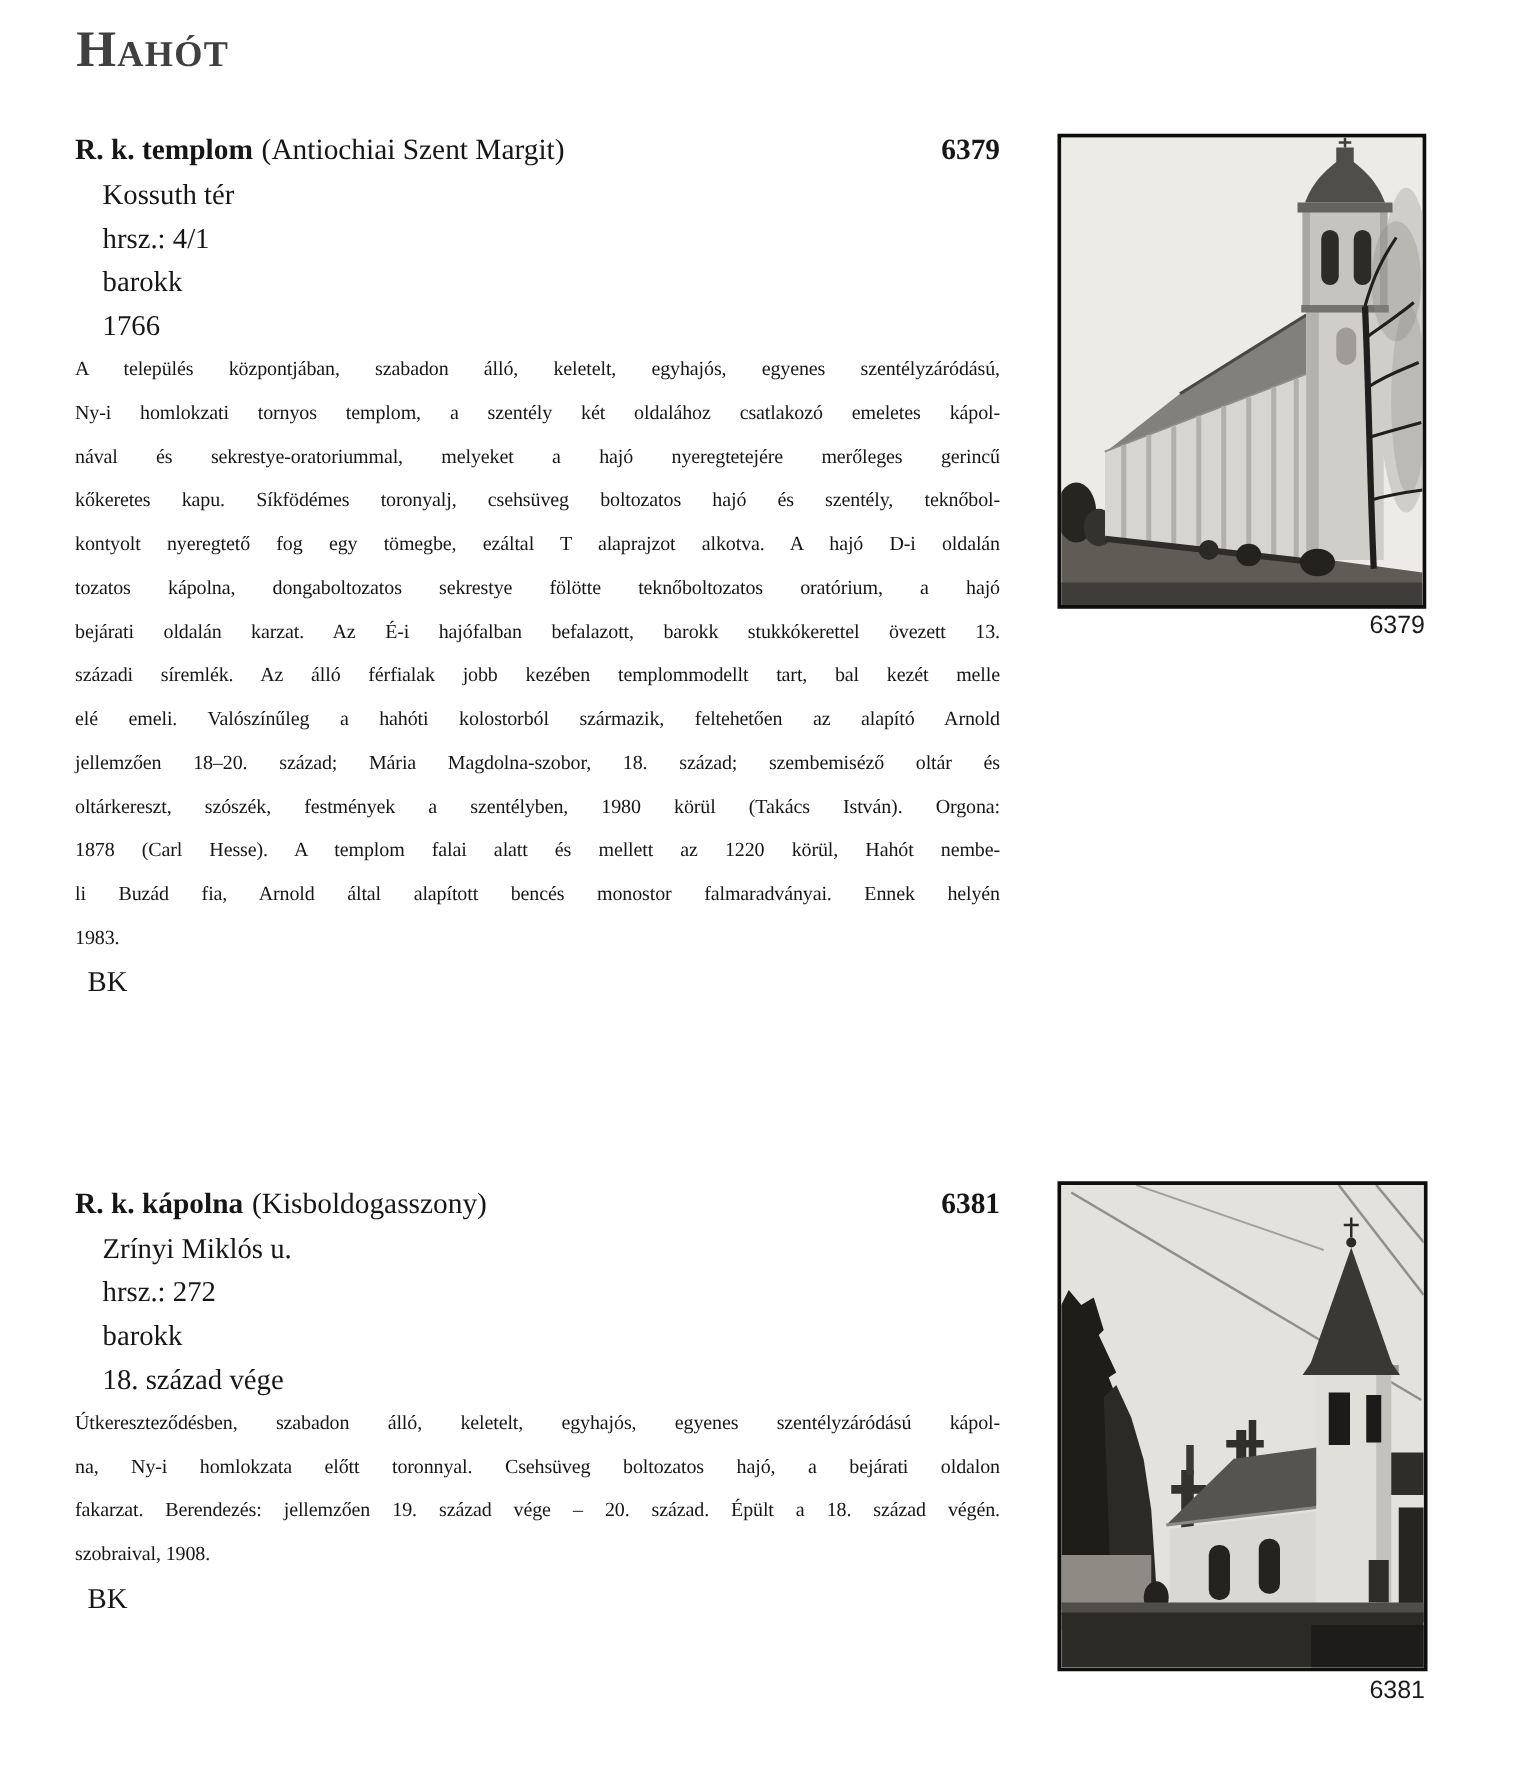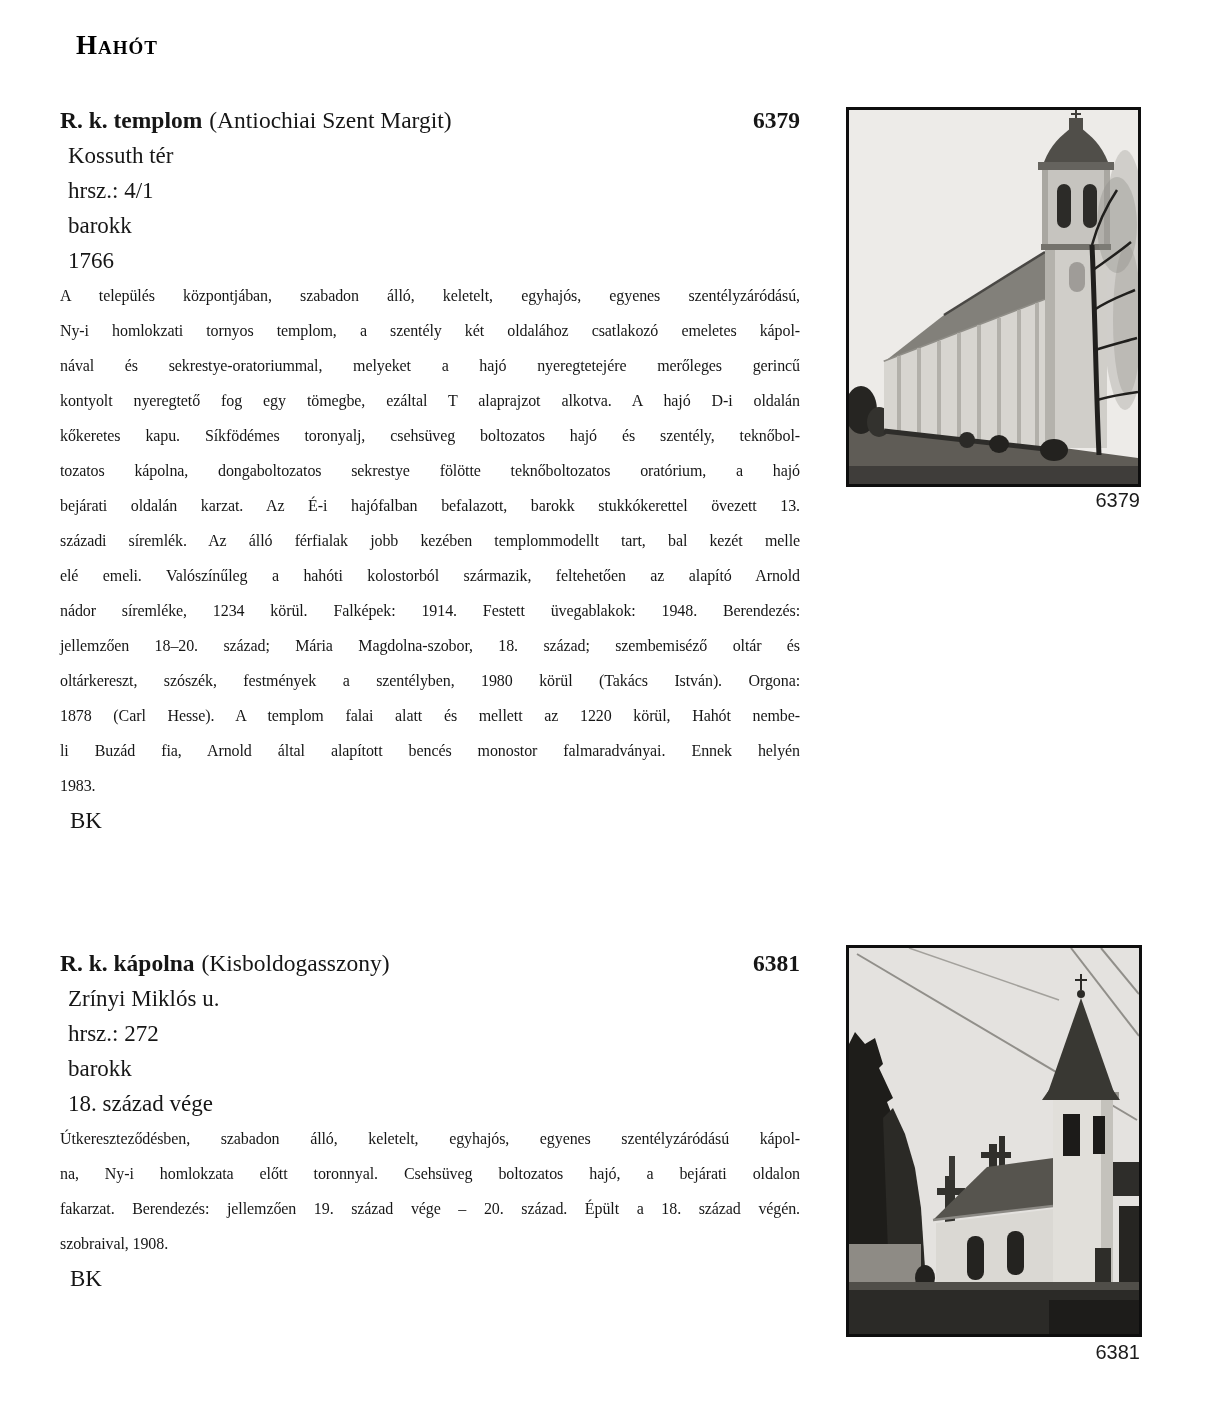--- a/index.html
+++ b/index.html
@@ -1,35 +1,35 @@
 <!DOCTYPE html>
 <html><head>
 <meta charset="utf-8">
 <style>
   html,body{margin:0;padding:0;background:#ffffff;}
   .page{
     position:relative;width:1220px;height:1420px;background:#ffffff;
     color:#161616;font-family:"Liberation Serif", serif;overflow:hidden;
   }
   .page-title{
-    position:absolute;left:60px;top:14px;margin:16px;
-    font-size:27px;font-weight:700;font-variant:small-caps;letter-spacing:1px;color:#000000;
+    position:absolute;left:60px;top:14px;margin:1px;
+    font-size:41px;font-weight:700;font-variant:small-caps;letter-spacing:1px;color:#404040;
   }
   .entry{position:absolute;left:60px;width:740px;}
   .entry1{top:103px;}
   .entry2{top:946px;}
   .entry-heading{
     display:flex;justify-content:space-between;align-items:baseline;
     font-size:23.5px;line-height:35px;white-space:nowrap;gap:44px;
   }
   .entry-name{font-weight:700;}
   .entry-dedication{font-weight:400;margin-left:7px;}
   .entry-number{font-weight:700;}
   .detail-line{
-    margin-left:8px;font-size:23px;line-height:35px;
+    margin-left:22px;font-size:23px;line-height:35px;
   }
   .entry-body{margin-top:0;}
   .jline{
     font-size:16px;line-height:35px;height:35px;
     text-align:justify;text-align-last:justify;
     letter-spacing:-0.1px;
   }
   .jline.last{text-align-last:left;}
   .entry-author{margin-left:10px;font-size:23px;line-height:35px;}
   .photo{
@@ -62,27 +62,26 @@
     <div class="entry-details">
         <div class="detail-line">Kossuth tér</div>
         <div class="detail-line">hrsz.: 4/1</div>
         <div class="detail-line">barokk</div>
         <div class="detail-line last">1766</div>
       </div>
     <div class="entry-body">
         <div class="jline">A település központjában, szabadon álló, keletelt, egyhajós, egyenes szentélyzáródású,</div>
         <div class="jline">Ny-i homlokzati tornyos templom, a szentély két oldalához csatlakozó emeletes kápol-</div>
         <div class="jline">nával és sekrestye-oratoriummal, melyeket a hajó nyeregtetejére merőleges gerincű</div>
+        <div class="jline">kőkeretes kapu. Síkfödémes toronyalj, csehsüveg boltozatos hajó és szentély, teknőbol-</div>
         <div class="jline">kontyolt nyeregtető fog egy tömegbe, ezáltal T alaprajzot alkotva. A hajó D-i oldalán</div>
-        <div class="jline">kőkeretes kapu. Síkfödémes toronyalj, csehsüveg boltozatos hajó és szentély, teknőbol-</div>
         <div class="jline">tozatos kápolna, dongaboltozatos sekrestye fölötte teknőboltozatos oratórium, a hajó</div>
         <div class="jline">bejárati oldalán karzat. Az É-i hajófalban befalazott, barokk stukkókerettel övezett 13.</div>
         <div class="jline">századi síremlék. Az álló férfialak jobb kezében templommodellt tart, bal kezét melle</div>
         <div class="jline">elé emeli. Valószínűleg a hahóti kolostorból származik, feltehetően az alapító Arnold</div>
-        <div class="jline">nádor síremléke, 1234 körül. Falképek: 1914. Festett üvegablakok: 1948. Berendezés:</div>
         <div class="jline">jellemzően 18–20. század; Mária Magdolna-szobor, 18. század; szembemiséző oltár és</div>
         <div class="jline">oltárkereszt, szószék, festmények a szentélyben, 1980 körül (Takács István). Orgona:</div>
         <div class="jline">1878 (Carl Hesse). A templom falai alatt és mellett az 1220 körül, Hahót nembe-</div>
         <div class="jline">li Buzád fia, Arnold által alapított bencés monostor falmaradványai. Ennek helyén</div>
         <div class="jline last">1983.</div>
       </div>
     <div class="entry-author">BK</div>
   </section>
 
   <section class="entry entry2">

